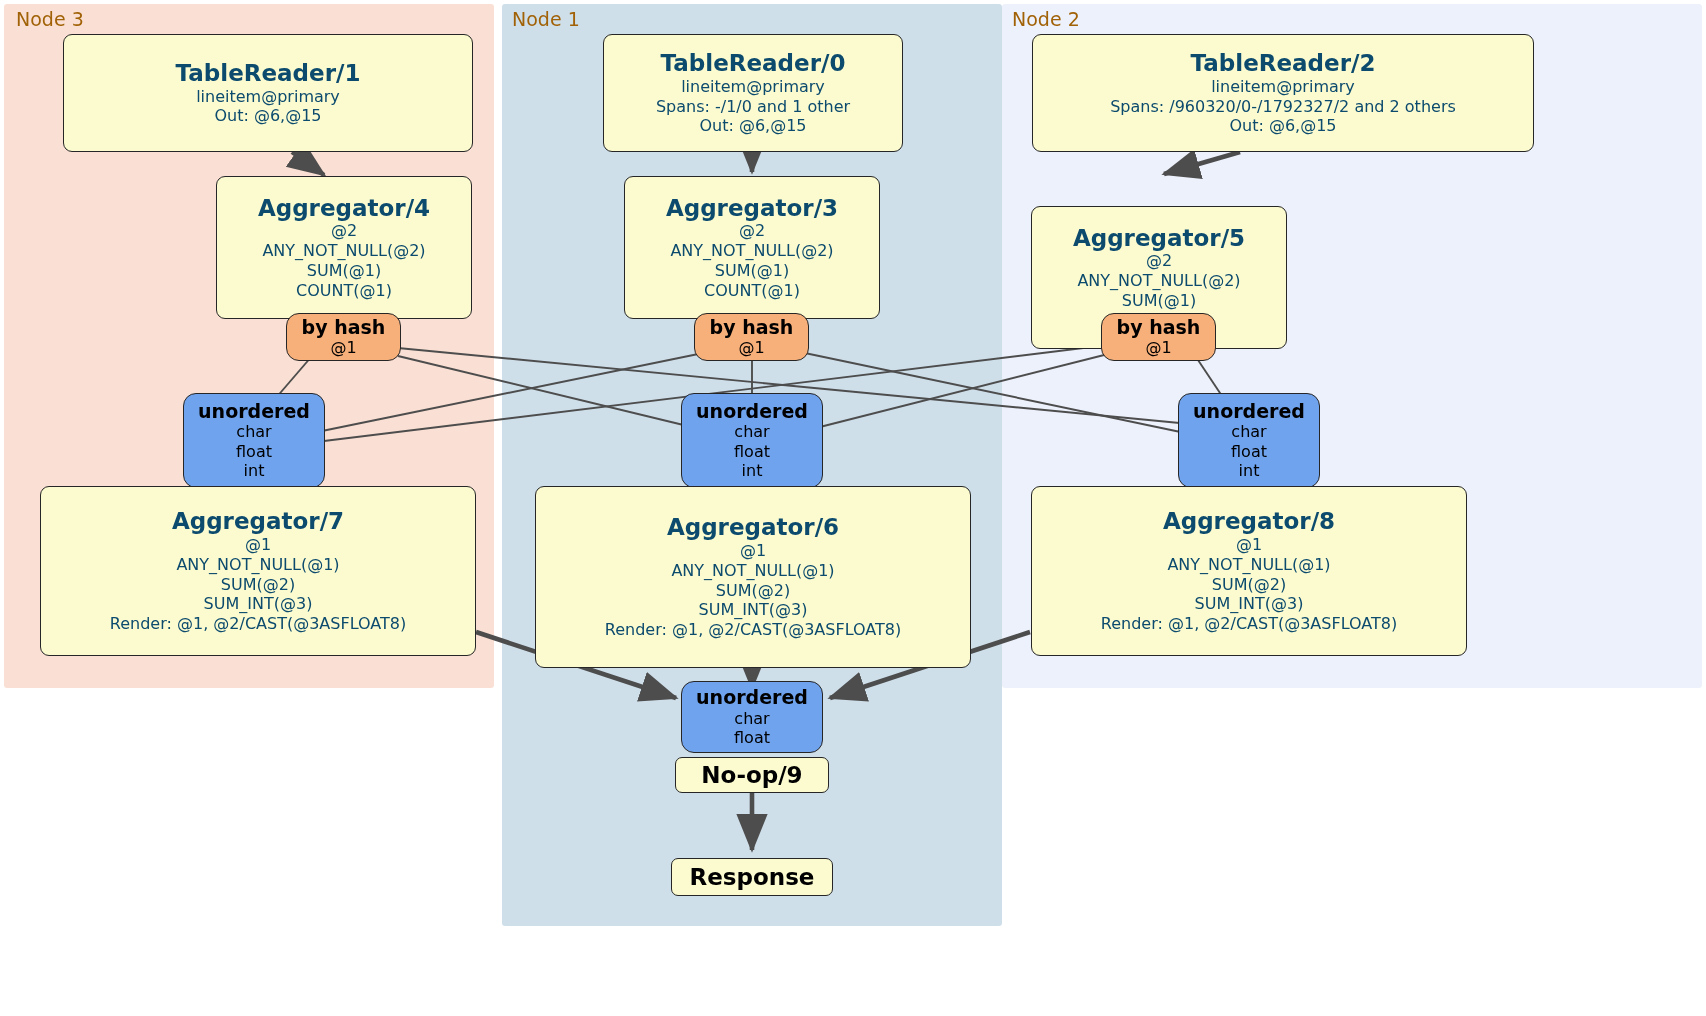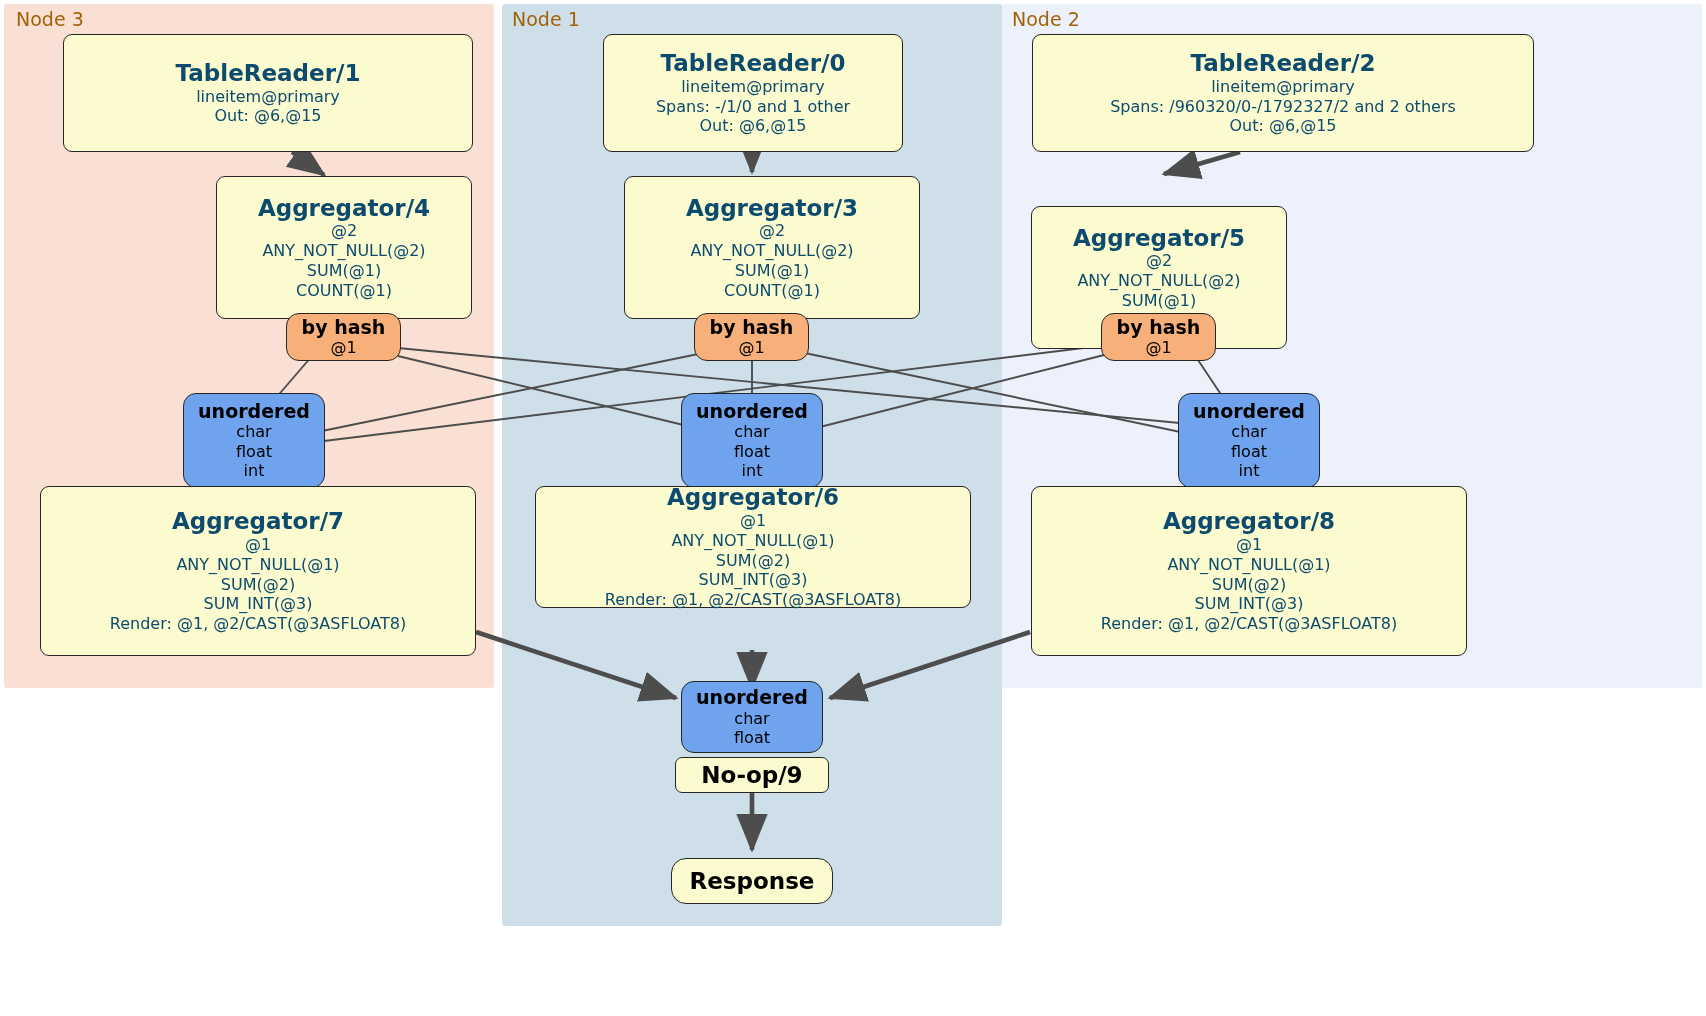--- a/index.html
+++ b/index.html
@@ -99,21 +99,21 @@
   </div>
 
   <div class="proc" style="left:216px;top:176px;width:256px;height:143px;">
     <div class="ttl">Aggregator/4</div>
     <div class="ln">@2</div>
     <div class="ln">ANY_NOT_NULL(@2)</div>
     <div class="ln">SUM(@1)</div>
     <div class="ln">COUNT(@1)</div>
   </div>
 
-  <div class="proc" style="left:624px;top:176px;width:296px;height:143px;">
+  <div class="proc" style="left:624px;top:176px;width:256px;height:143px;">
     <div class="ttl">Aggregator/3</div>
     <div class="ln">@2</div>
     <div class="ln">ANY_NOT_NULL(@2)</div>
     <div class="ln">SUM(@1)</div>
     <div class="ln">COUNT(@1)</div>
   </div>
 
   <div class="proc" style="left:1031px;top:176px;width:256px;height:143px;margin-top:30px;">
     <div class="ttl">Aggregator/5</div>
     <div class="ln">@2</div>
@@ -158,21 +158,21 @@
 
   <div class="proc" style="left:40px;top:486px;width:436px;height:170px;">
     <div class="ttl">Aggregator/7</div>
     <div class="ln">@1</div>
     <div class="ln">ANY_NOT_NULL(@1)</div>
     <div class="ln">SUM(@2)</div>
     <div class="ln">SUM_INT(@3)</div>
     <div class="ln">Render: @1, @2/CAST(@3ASFLOAT8)</div>
   </div>
 
-  <div class="proc" style="left:535px;top:486px;width:436px;height:122px;">
+  <div class="proc" style="left:535px;top:486px;width:436px;height:182px;">
     <div class="ttl">Aggregator/6</div>
     <div class="ln">@1</div>
     <div class="ln">ANY_NOT_NULL(@1)</div>
     <div class="ln">SUM(@2)</div>
     <div class="ln">SUM_INT(@3)</div>
     <div class="ln">Render: @1, @2/CAST(@3ASFLOAT8)</div>
   </div>
 
   <div class="proc" style="left:1031px;top:486px;width:436px;height:170px;">
     <div class="ttl">Aggregator/8</div>
@@ -184,15 +184,15 @@
   </div>
 
   <div class="router unord" style="left:681px;top:681px;width:142px;height:72px;">
     <div class="ttl">unordered</div>
     <div class="ln">char</div>
     <div class="ln">float</div>
   </div>
 
   <div class="small-proc" style="left:675px;top:757px;width:154px;height:36px;">No-op/9</div>
 
-  <div class="small-proc" style="left:671px;top:858px;width:162px;height:46px;border-radius:15px;">Response</div>
+  <div class="small-proc" style="left:671px;top:858px;width:162px;height:38px;">Response</div>
 
 </div>
 
 </body></html>

